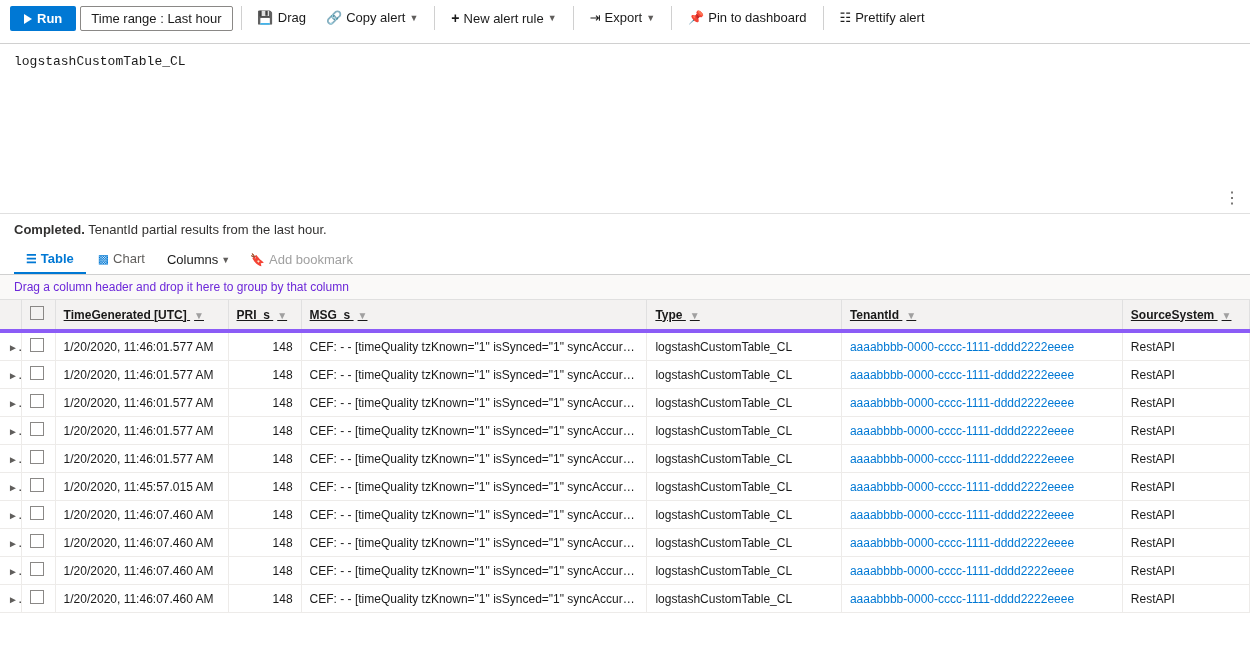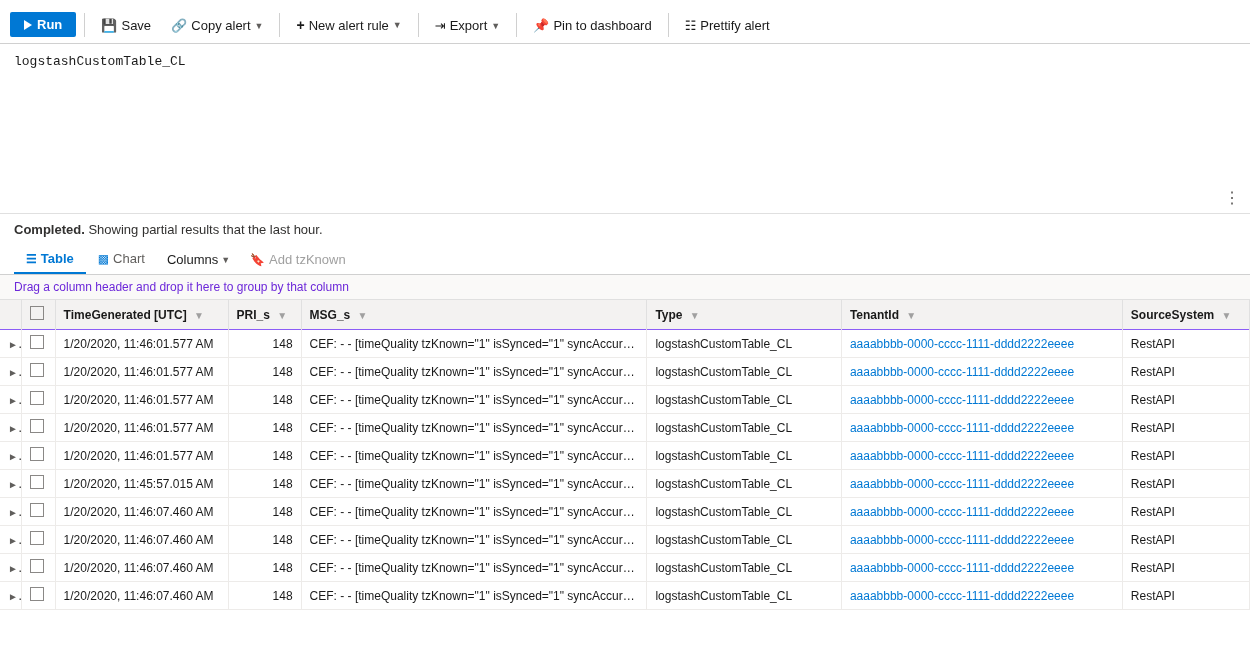--- a/index.html
+++ b/index.html
@@ -1,21 +1,21 @@
 <!DOCTYPE html>
 <html><head>
   <meta charset="utf-8">
   <style>
     * { box-sizing: border-box; margin: 0; padding: 0; }
     body { font-family: 'Segoe UI', Arial, sans-serif; font-size: 13px; color: #1a1a1a; background: #fff; }
 
     
     #toolbar {
       display: flex;
-      align-items: flex-end;
+      align-items: flex-start;
       padding: 6px 10px;
       border-bottom: 1px solid #d0d0d0;
       gap: 4px;
       height: 44px;
       flex-wrap: nowrap;
     }
     .run-btn {
       background: #0078d4;
       color: #fff;
       border: none;
@@ -146,21 +146,22 @@
     }
 
     
     #results-table {
       width: 100%;
       border-collapse: collapse;
       font-size: 12px;
     }
     #results-table thead tr {
       background: #f3f2f1;
-      border-bottom: 1px solid #8b5cf6;
+      border-bottom: 4px solid #8b5cf6;
+      text-decoration: underline;
     }
     #results-table thead th {
       text-align: left;
       padding: 6px 8px;
       font-weight: 600;
       color: #1a1a1a;
       border-right: 1px solid #e0e0e0;
       white-space: nowrap;
       position: relative;
     }
@@ -201,26 +202,29 @@
   </style>
 </head>
 <body>
 
 <div id="toolbar">
   <button class="run-btn">
     <span class="play-icon"></span>
     <span>Run</span>
   </button>
 
+  <button class="toolbar-btn">
+    <span>Time range : Last hour</span>
+  </button>
 
   <div class="toolbar-sep"></div>
 
   <button class="toolbar-btn-plain">
     <span style="font-size:13px;">💾</span>
-    <span>Save</span>
+    <span>Drag</span>
   </button>
 
   <button class="toolbar-btn-plain">
     <span style="font-size:13px;">🔗</span>
     <span>Copy alert</span>
     <span class="chevron-down">▼</span>
   </button>
 
   <div class="toolbar-sep"></div>
 
@@ -253,39 +257,39 @@
   </button>
 </div>
 
 <div id="query-area">
   <div id="query-text">logstashCustomTable_CL</div>
   <div class="dots-menu">⋮</div>
 </div>
 
 <div id="status-bar">
   <span class="completed">Completed.</span>
-  <span> Showing partial results that the last hour.</span>
+  <span> TenantId partial results from the last hour.</span>
 </div>
 
 <div id="tabs-bar">
   <div class="tab-item active">
     <span style="font-size:12px;">☰</span>
     <span>Table</span>
   </div>
   <div class="tab-item">
     <span style="font-size:12px; color:#0078d4;">▩</span>
     <span>Chart</span>
   </div>
   <button class="columns-btn">
     <span>Columns</span>
     <span class="chevron-down">▼</span>
   </button>
   <button class="add-bookmark-btn">
     <span style="font-size:12px;">🔖</span>
-    <span>Add tzKnown</span>
+    <span>Add bookmark</span>
   </button>
 </div>
 
 <div id="drag-hint">
   <span>Drag a column header and drop it here to group by that column</span>
 </div>
 
 <div class="table-container">
   <table id="results-table">
     <thead>

